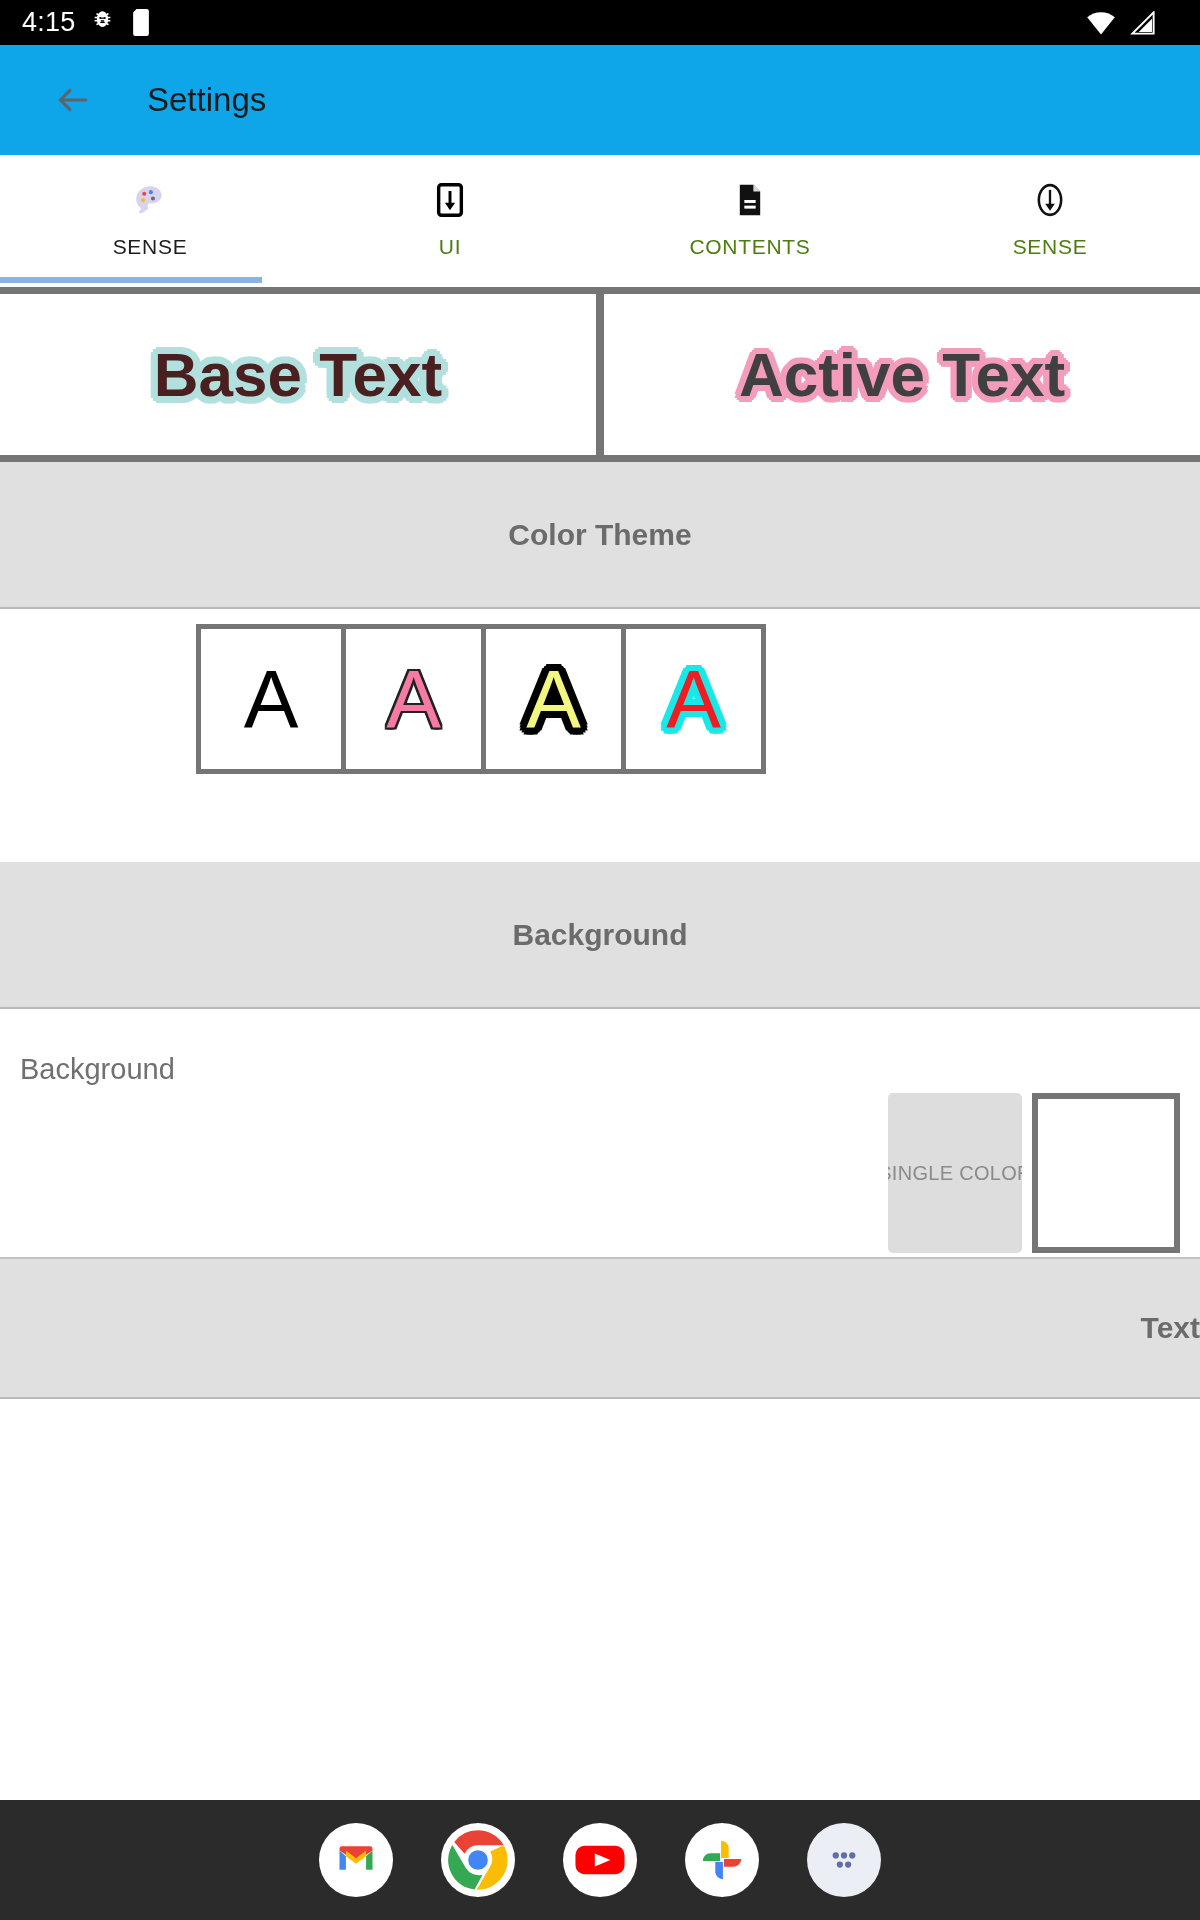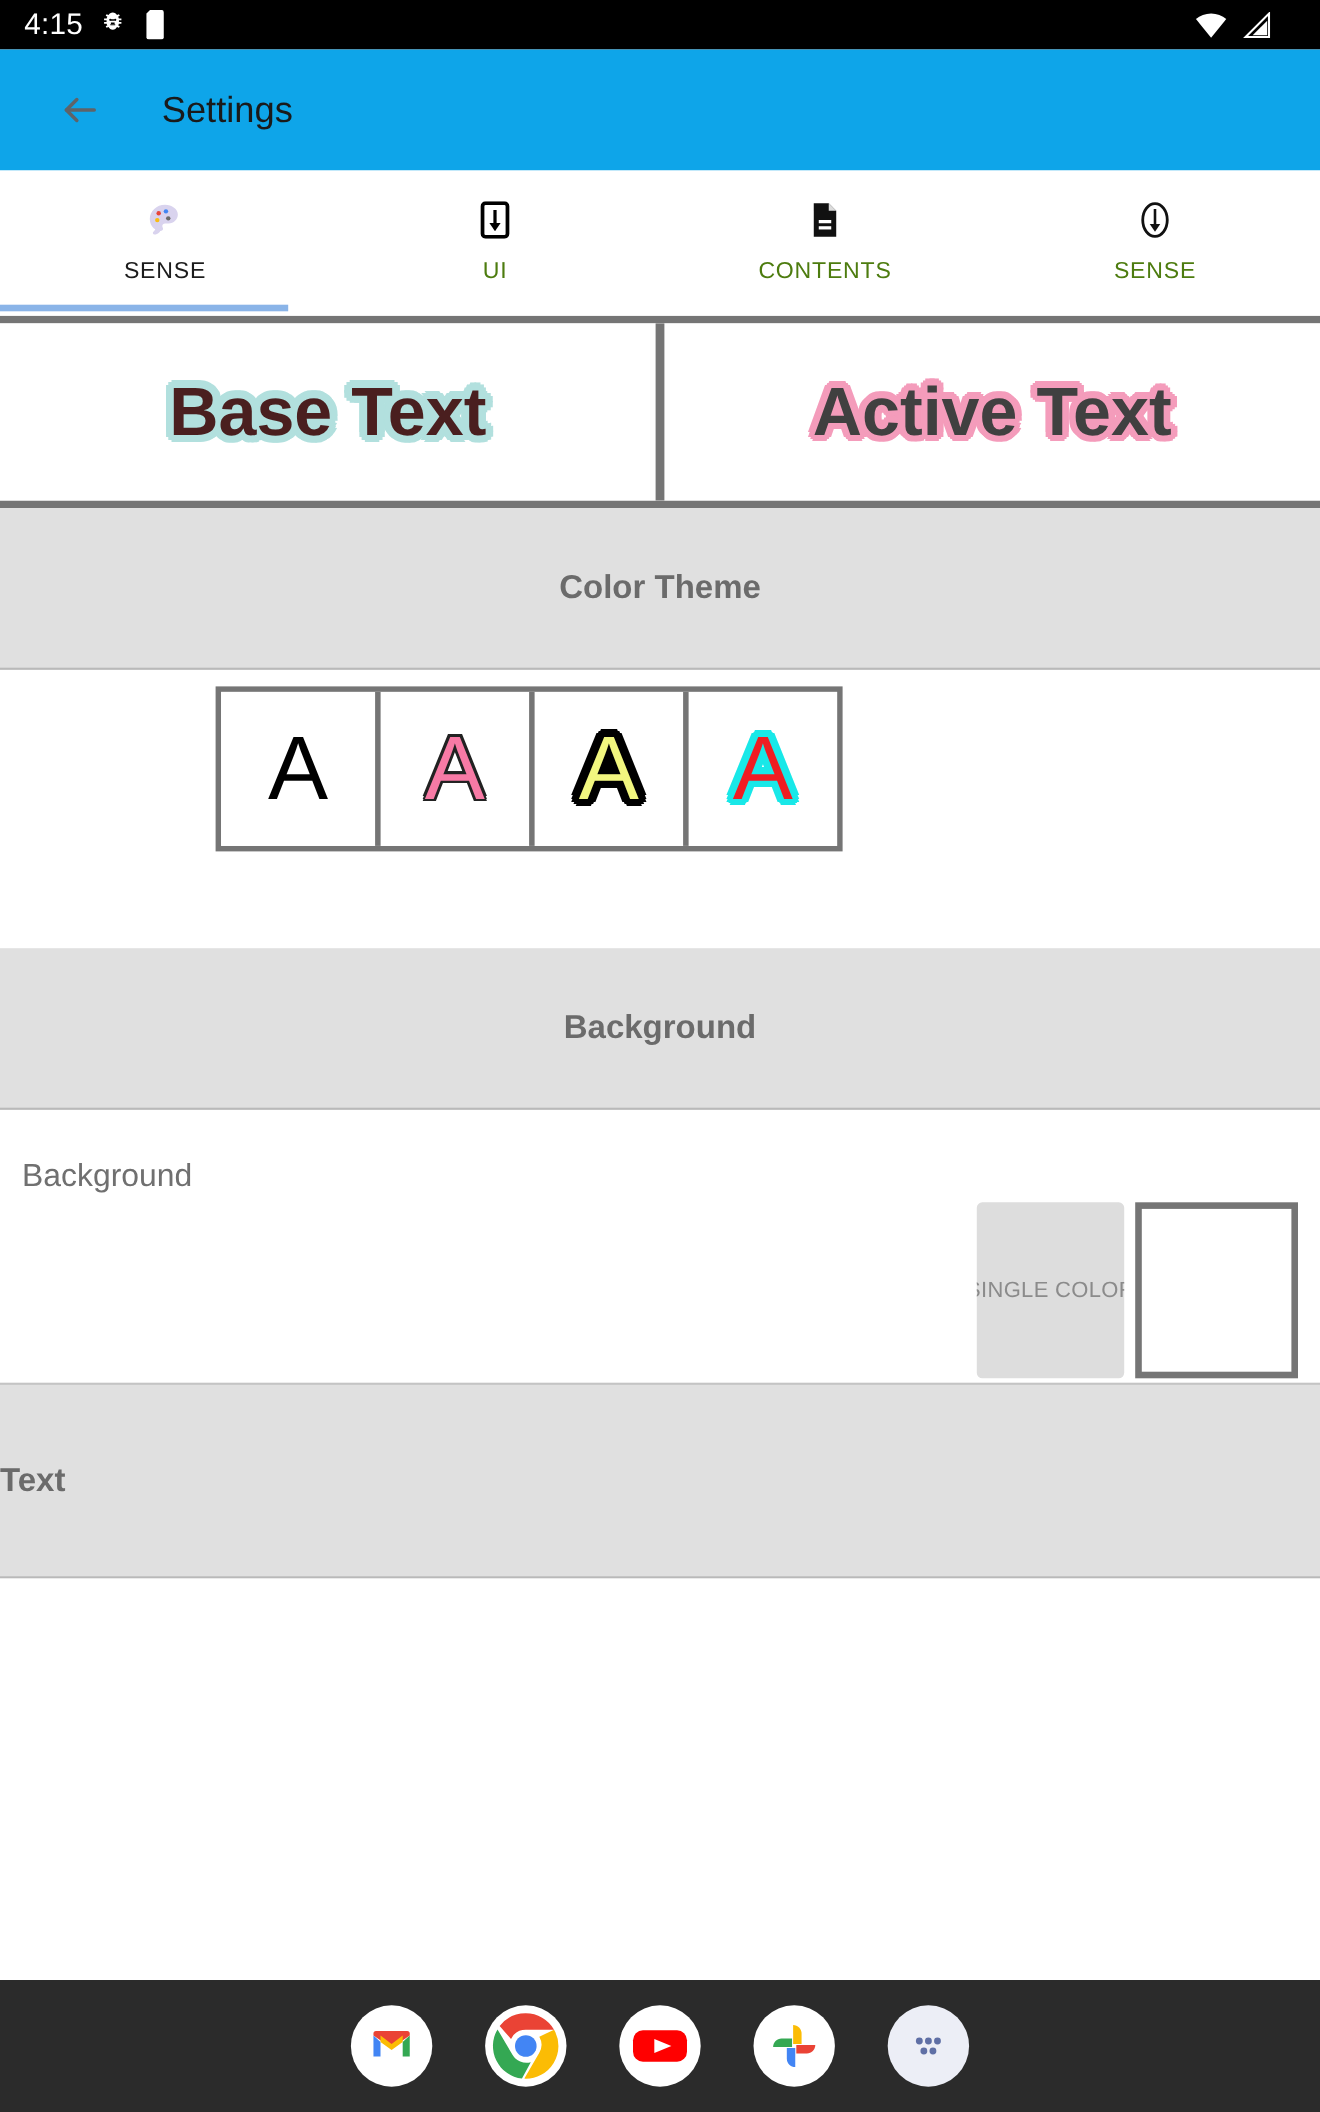--- a/index.html
+++ b/index.html
@@ -244,24 +244,24 @@
     width: 148px;
     height: 160px;
     background: #ffffff;
     border: 6px solid #757575;
     cursor: pointer;
   }
 
   
   .text-section-header {
     background: #e0e0e0;
-    height: 176px;
-    display: flex;
-    align-items: center;
-    justify-content: flex-start;
+    height: 140px;
+    display: flex;
+    align-items: center;
+    justify-content: flex-end;
     border-bottom: 2px solid #b9b9b9;
   }
   .spacer-white { background: #ffffff; height: 15px; }
 
   
   .dock {
     position: absolute;
     left: 0; bottom: 0;
     width: 1200px;
     height: 120px;

